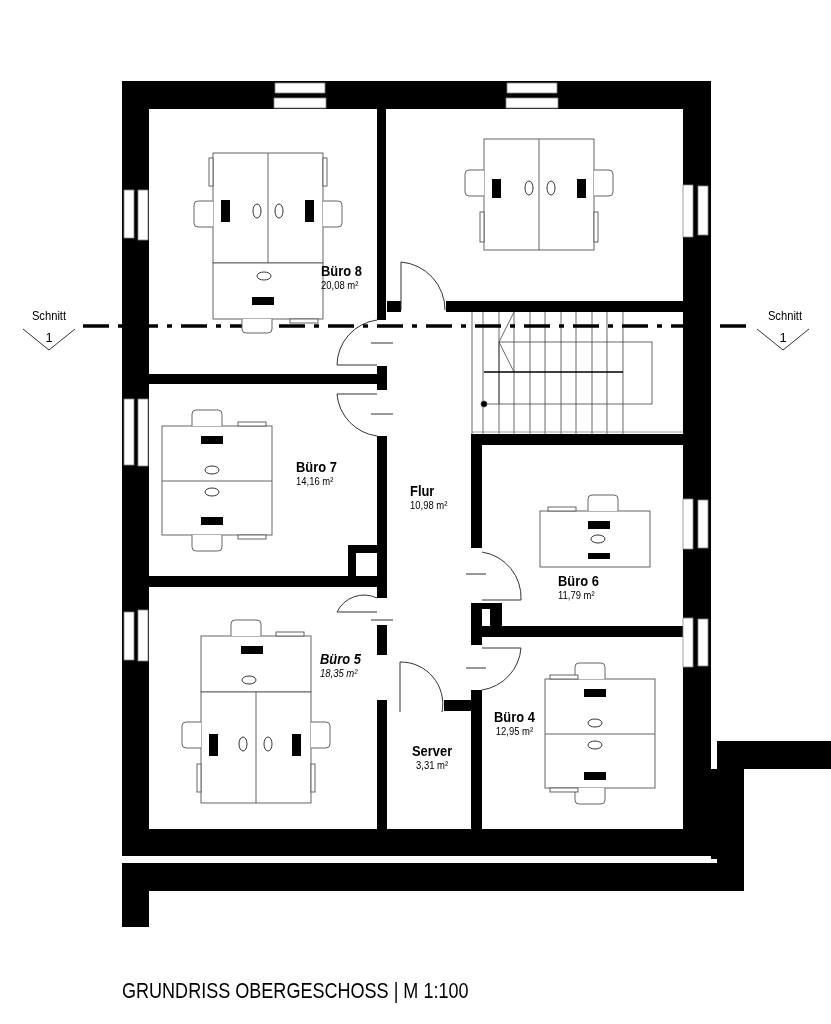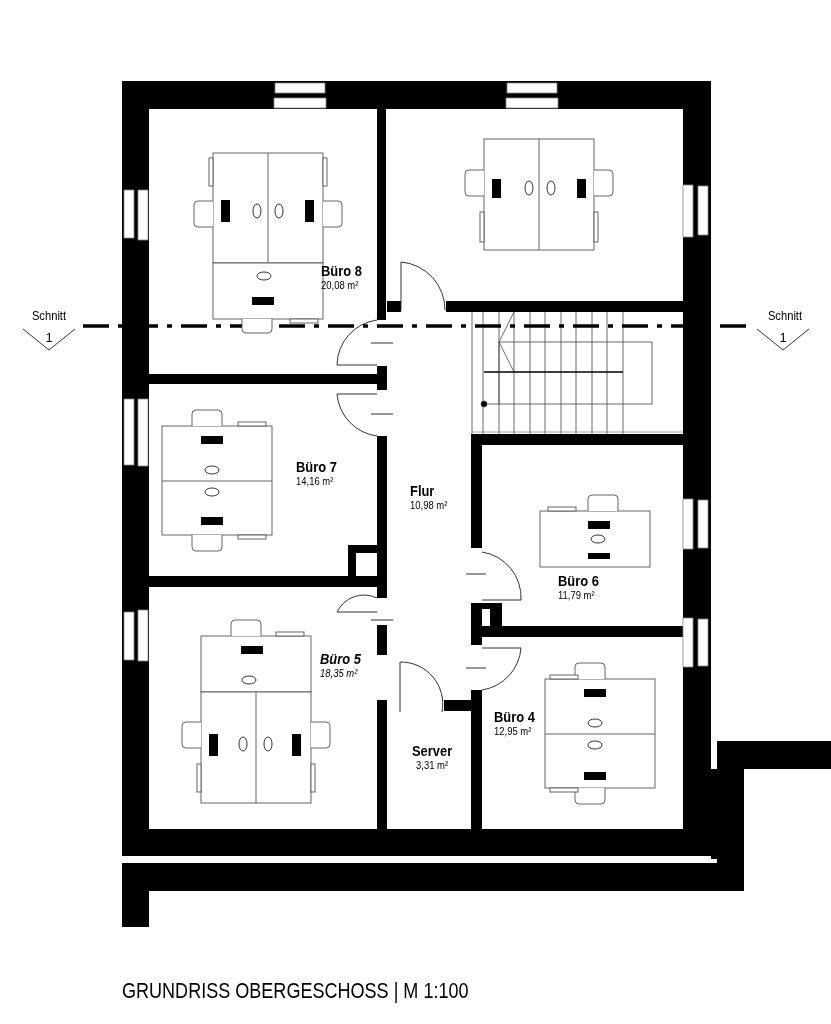--- a/index.html
+++ b/index.html
@@ -246,18 +246,18 @@
   <div class="lbl room-area" style="position:relative">11,79 m²</div>
 </div>
 <div class="room" style="left:320px; top:650px;font-style:italic;">
   <div class="lbl room-name" style="position:relative">Büro 5</div>
   <div class="lbl room-area" style="position:relative">18,35 m²</div>
 </div>
 <div class="room" style="left:412px; top:742px;text-align:center;">
   <div class="lbl room-name" style="position:relative">Server</div>
   <div class="lbl room-area" style="position:relative">3,31 m²</div>
 </div>
-<div class="room" style="left:494px; top:708px;">
+<div class="room" style="left:494px; top:708px;text-align:center;">
   <div class="lbl room-name" style="position:relative">Büro 4</div>
   <div class="lbl room-area" style="position:relative">12,95 m²</div>
 </div>
 
 <div class="title">GRUNDRISS OBERGESCHOSS | M 1:100</div>
 
 </body></html>

